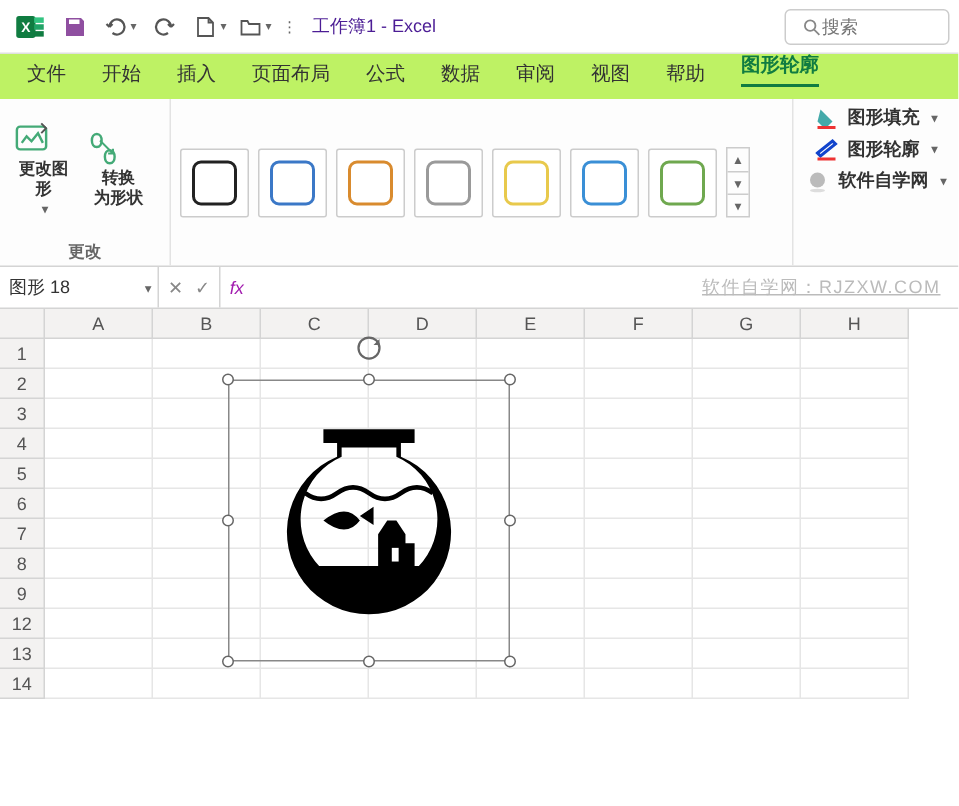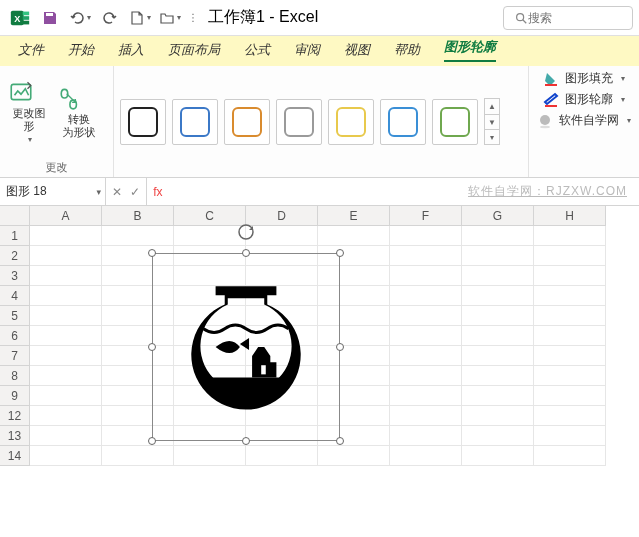--- a/index.html
+++ b/index.html
@@ -3,33 +3,33 @@
 <meta charset="utf-8">
 <style>
   * { box-sizing: border-box; margin: 0; padding: 0; font-family: "Microsoft YaHei", "Segoe UI", sans-serif; }
   body { width: 639px; height: 537px; overflow: hidden; background: #fff; font-size: 12px; color: #333; }
   
   
   .titlebar { height: 36px; background: #fff; display: flex; align-items: center; padding: 0 6px; border-bottom: 1px solid #e0e0e0; }
   .qat { display: flex; align-items: center; gap: 2px; }
   .qat-btn { width: 28px; height: 28px; display: flex; align-items: center; justify-content: center; border-radius: 2px; cursor: pointer; }
   .excel-icon { width: 22px; height: 22px; }
-  .title-text { flex: 1; text-align: left; padding-left: 8px; font-size: 16px; color: #000000; }
-  .search-box { display: flex; align-items: center; background: #fff; border: 1px solid #ccc; border-radius: 4px; padding: 3px 10px; width: 130px; height: 24px; }
+  .title-text { flex: 1; text-align: left; padding-left: 8px; font-size: 12px; color: #4c1d95; }
+  .search-box { display: flex; align-items: center; background: #fff; border: 1px solid #ccc; border-radius: 4px; padding: 3px 10px; width: 110px; height: 24px; }
   .search-box input { border: none; outline: none; width: 70px; font-size: 12px; color: #888; }
   
   
-  .tabs { height: 30px; display: flex; align-items: center; padding: 0 6px; background: #fef9c3; font-style: italic; }
+  .tabs { height: 30px; display: flex; align-items: flex-end; padding: 0 6px; background: #bef264; }
   .tab { padding: 6px 12px; font-size: 13px; color: #333; cursor: pointer; border-bottom: 2px solid transparent; }
   .tab.active { color: #107c41; font-weight: 600; }
   .tab.active::after { content:""; display:block; height:2px; background:#107c41; margin-top:4px; }
   
   
   .ribbon { height: 112px; border-bottom: 1px solid #d4d4d4; display: flex; background: #fdfdfd; position: relative; }
-  .ribbon-group { border-right: 1px solid #e3e3e3; display: flex; flex-direction: column; }
+  .ribbon-group { border-right: 1px solid #e3e3e3; display: flex; flex-direction: column; font-weight: bold; }
   .ribbon-group-body { flex: 1; display: flex; align-items: center; padding: 6px 8px; gap: 8px; }
   .ribbon-group-label { text-align: center; font-size: 11px; color: #666; padding: 2px 0; }
   .big-btn { width: 42px; display: flex; flex-direction: column; gap: 2px; cursor: pointer; font-size: 11px; text-align: center; line-height: 1.2; }
   .big-btn svg { width: 26px; height: 26px; }
   
   .style-gallery { display: flex; gap: 6px; align-items: center; flex:1; padding:0 6px; }
   .style-swatch { width: 46px; height: 46px; border: 1px solid #ccc; border-radius: 2px; display: flex; align-items: center; justify-content: center; cursor: pointer; background:#fff; }
   .swatch-inner { width: 30px; height: 30px; border-radius: 6px; }
   .gallery-controls { display:flex; flex-direction:column; border:1px solid #ccc; }
   .gallery-controls div { width:14px; height:15px; display:flex; align-items:center; justify-content:center; font-size:8px; color:#666; cursor:pointer; }
@@ -39,21 +39,21 @@
   .format-row { display:flex; align-items:center; gap:6px; font-size:12px; cursor:pointer; white-space:nowrap; }
   .format-row svg { width:16px; height:16px; }
   .dd-caret { font-size:8px; color:#666; margin-left:2px; }
   
   
   .formula-row { height: 28px; border-bottom: 1px solid #d4d4d4; display: flex; align-items: stretch; background:#fff;justify-content:center; }
   .name-box { width: 106px; border-right: 1px solid #d4d4d4; display: flex; align-items: center; padding: 0 6px; font-size: 12px; position:relative; }
   .name-box .dd { position:absolute; right:4px; font-size:9px; color:#666; cursor:pointer; }
   .fx-btns { display:flex; align-items:center; padding:0 6px; gap:8px; color:#888; border-right:1px solid #d4d4d4; }
   .fx-btns span { cursor:pointer; font-size:12px; }
-  .fx-label { padding:0 6px; display:flex; align-items:center; color:#ef4444; }
+  .fx-label { padding:0 6px; display:flex; align-items:center; font-style:italic; color:#a21caf; }
   .fx-input { flex:1; display:flex; align-items:center; padding:0 6px; color:#bbb; justify-content:flex-end; padding-right:12px; letter-spacing:1px;text-decoration:underline; }
   
   
   .grid { position: relative; display:flex; flex-direction:column; }
   .col-headers { display:flex; height:20px; }
   .corner { width:30px; border-right:1px solid #d4d4d4; border-bottom:1px solid #d4d4d4; background:#f3f2f1; }
   .col-h { width:72px; border-right:1px solid #d4d4d4; border-bottom:1px solid #d4d4d4; background:#f3f2f1; text-align:center; font-size:12px; color:#555; line-height:20px; }
   .rows { display:flex; flex-direction:column; }
   .row { display:flex; height:20px; }
   .row-h { width:30px; border-right:1px solid #d4d4d4; border-bottom:1px solid #d4d4d4; background:#f3f2f1; text-align:center; font-size:12px; color:#555; line-height:20px; }
@@ -122,20 +122,21 @@
     <input type="text" placeholder="搜索" style="">
   </div>
 </div>
 
 <div class="tabs">
   <div class="tab">文件</div>
   <div class="tab">开始</div>
   <div class="tab">插入</div>
   <div class="tab">页面布局</div>
   <div class="tab">公式</div>
+  <div class="tab">数据</div>
   <div class="tab">审阅</div>
   <div class="tab">视图</div>
   <div class="tab">帮助</div>
   <div class="tab active">图形轮廓</div>
 </div>
 
 <div class="ribbon">
   <div class="ribbon-group" style="width:114px">
     <div class="ribbon-group-body">
       <div class="big-btn">

